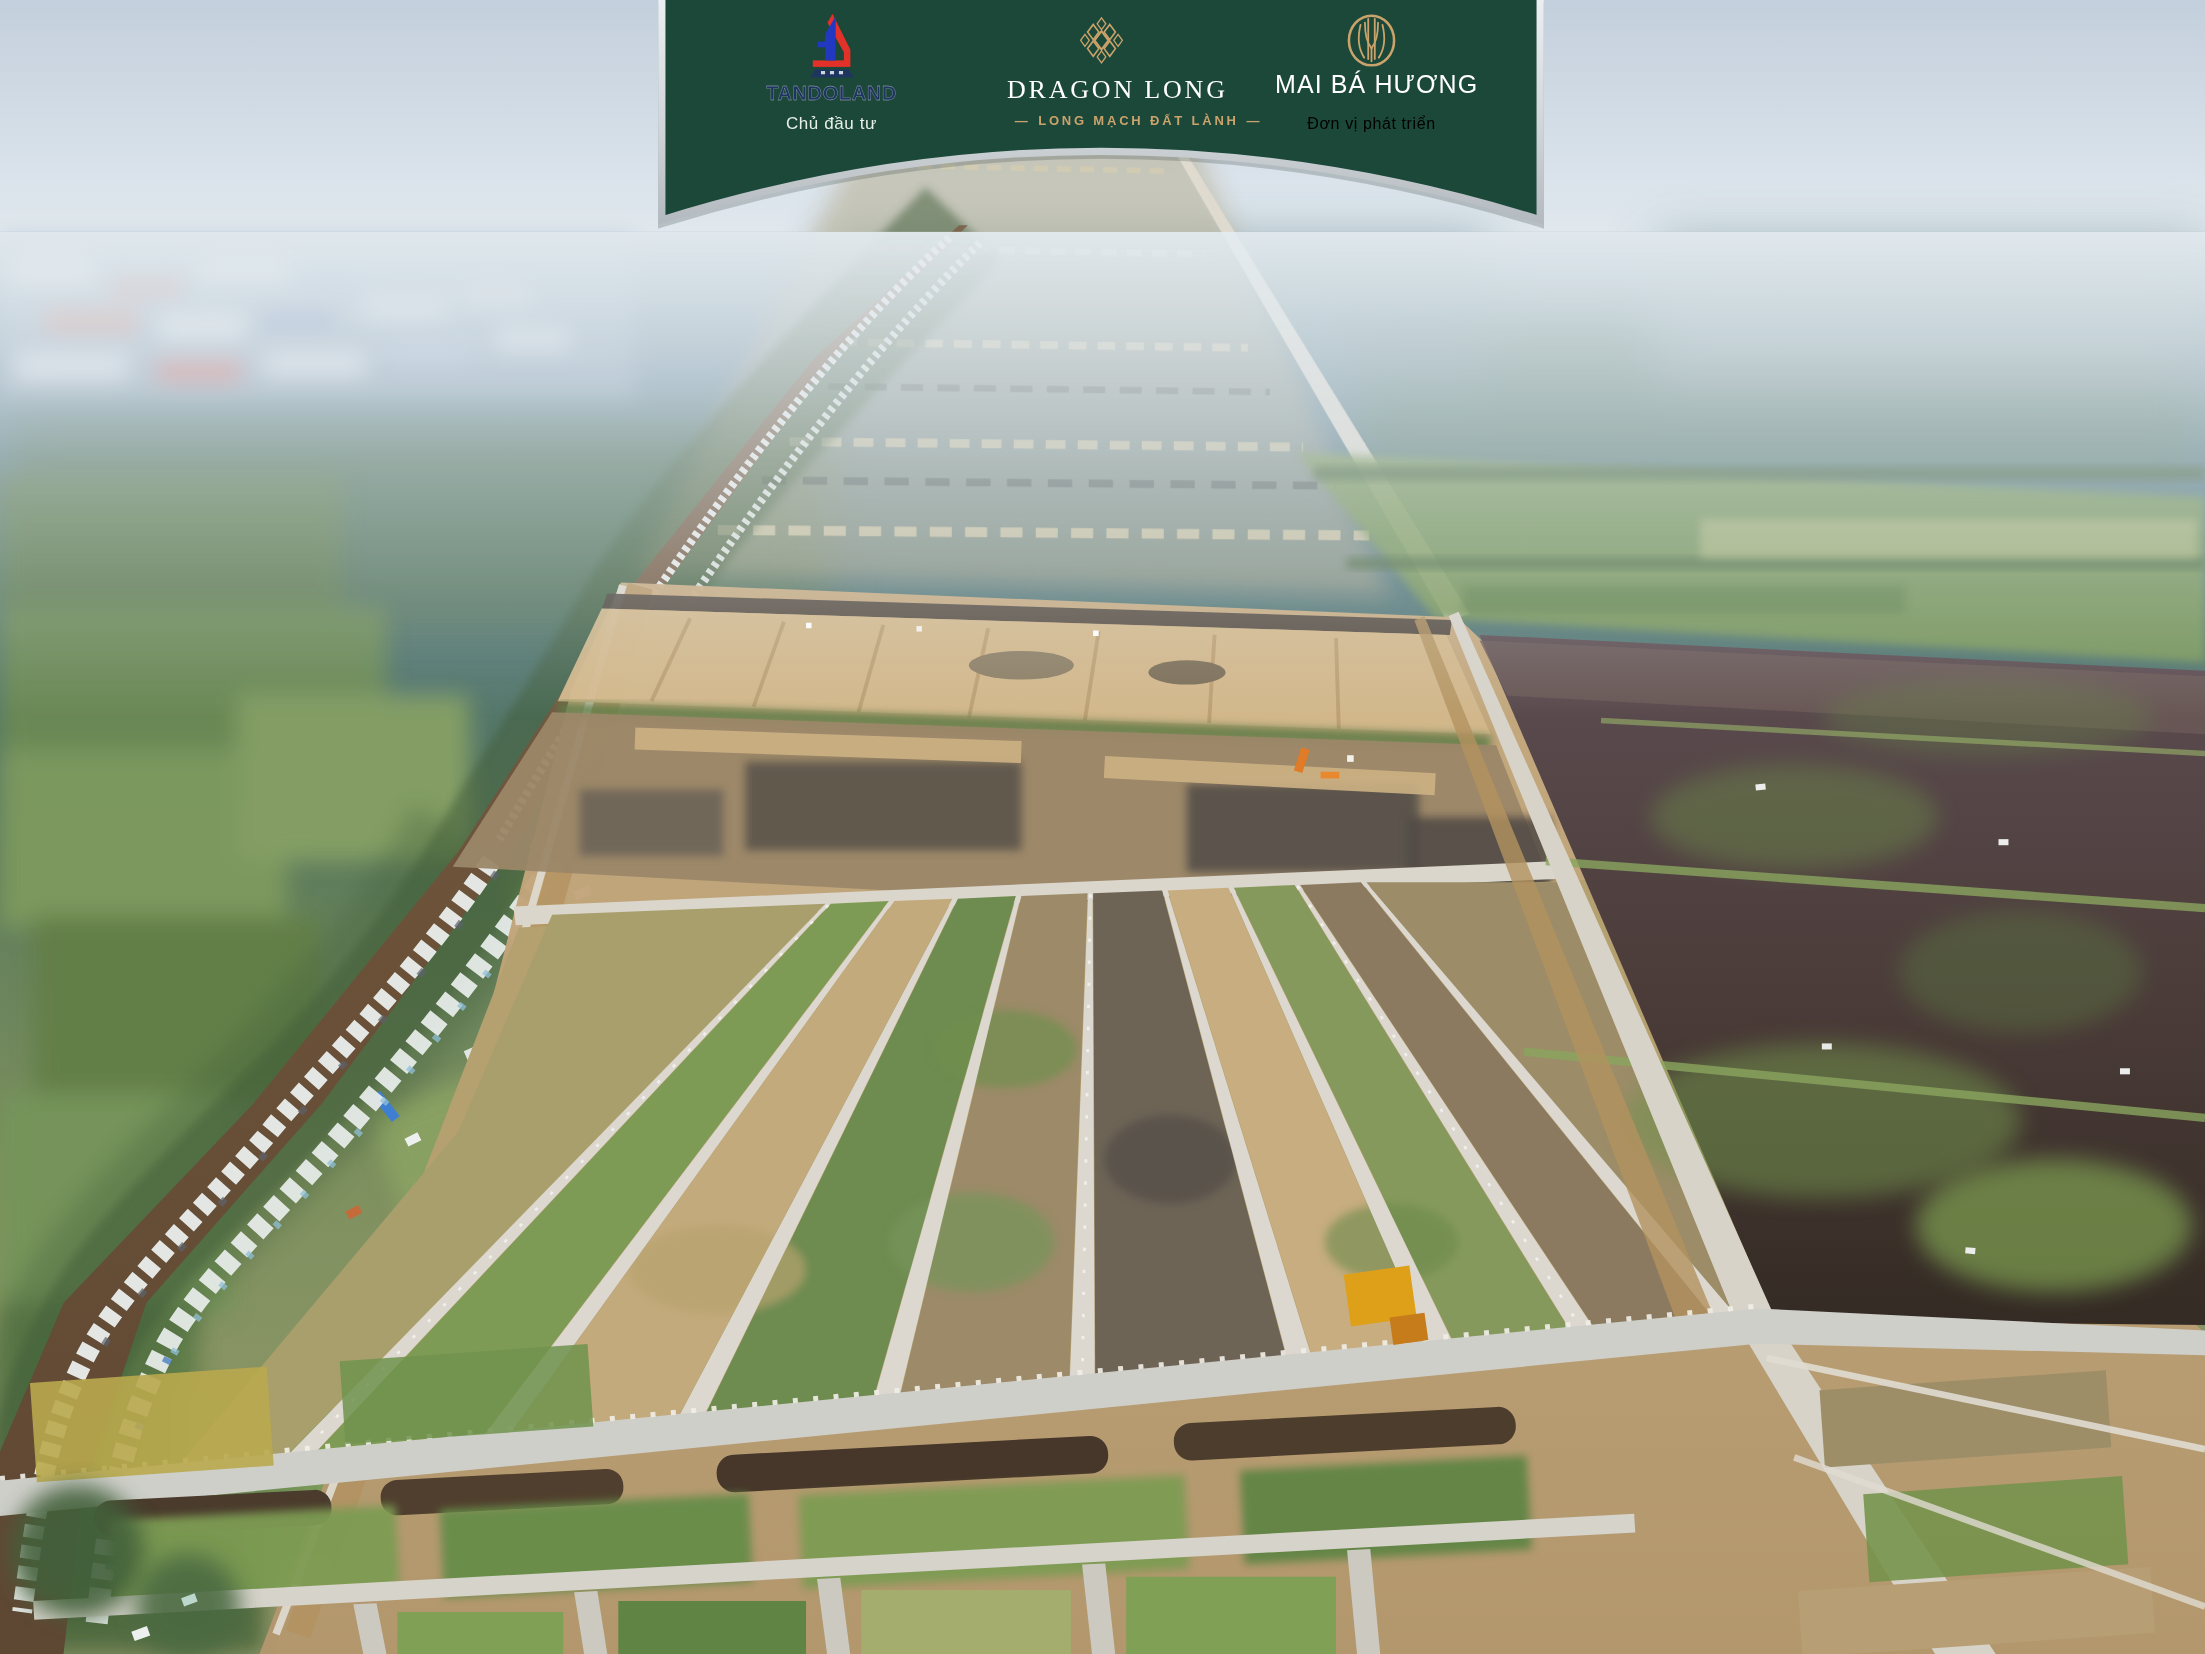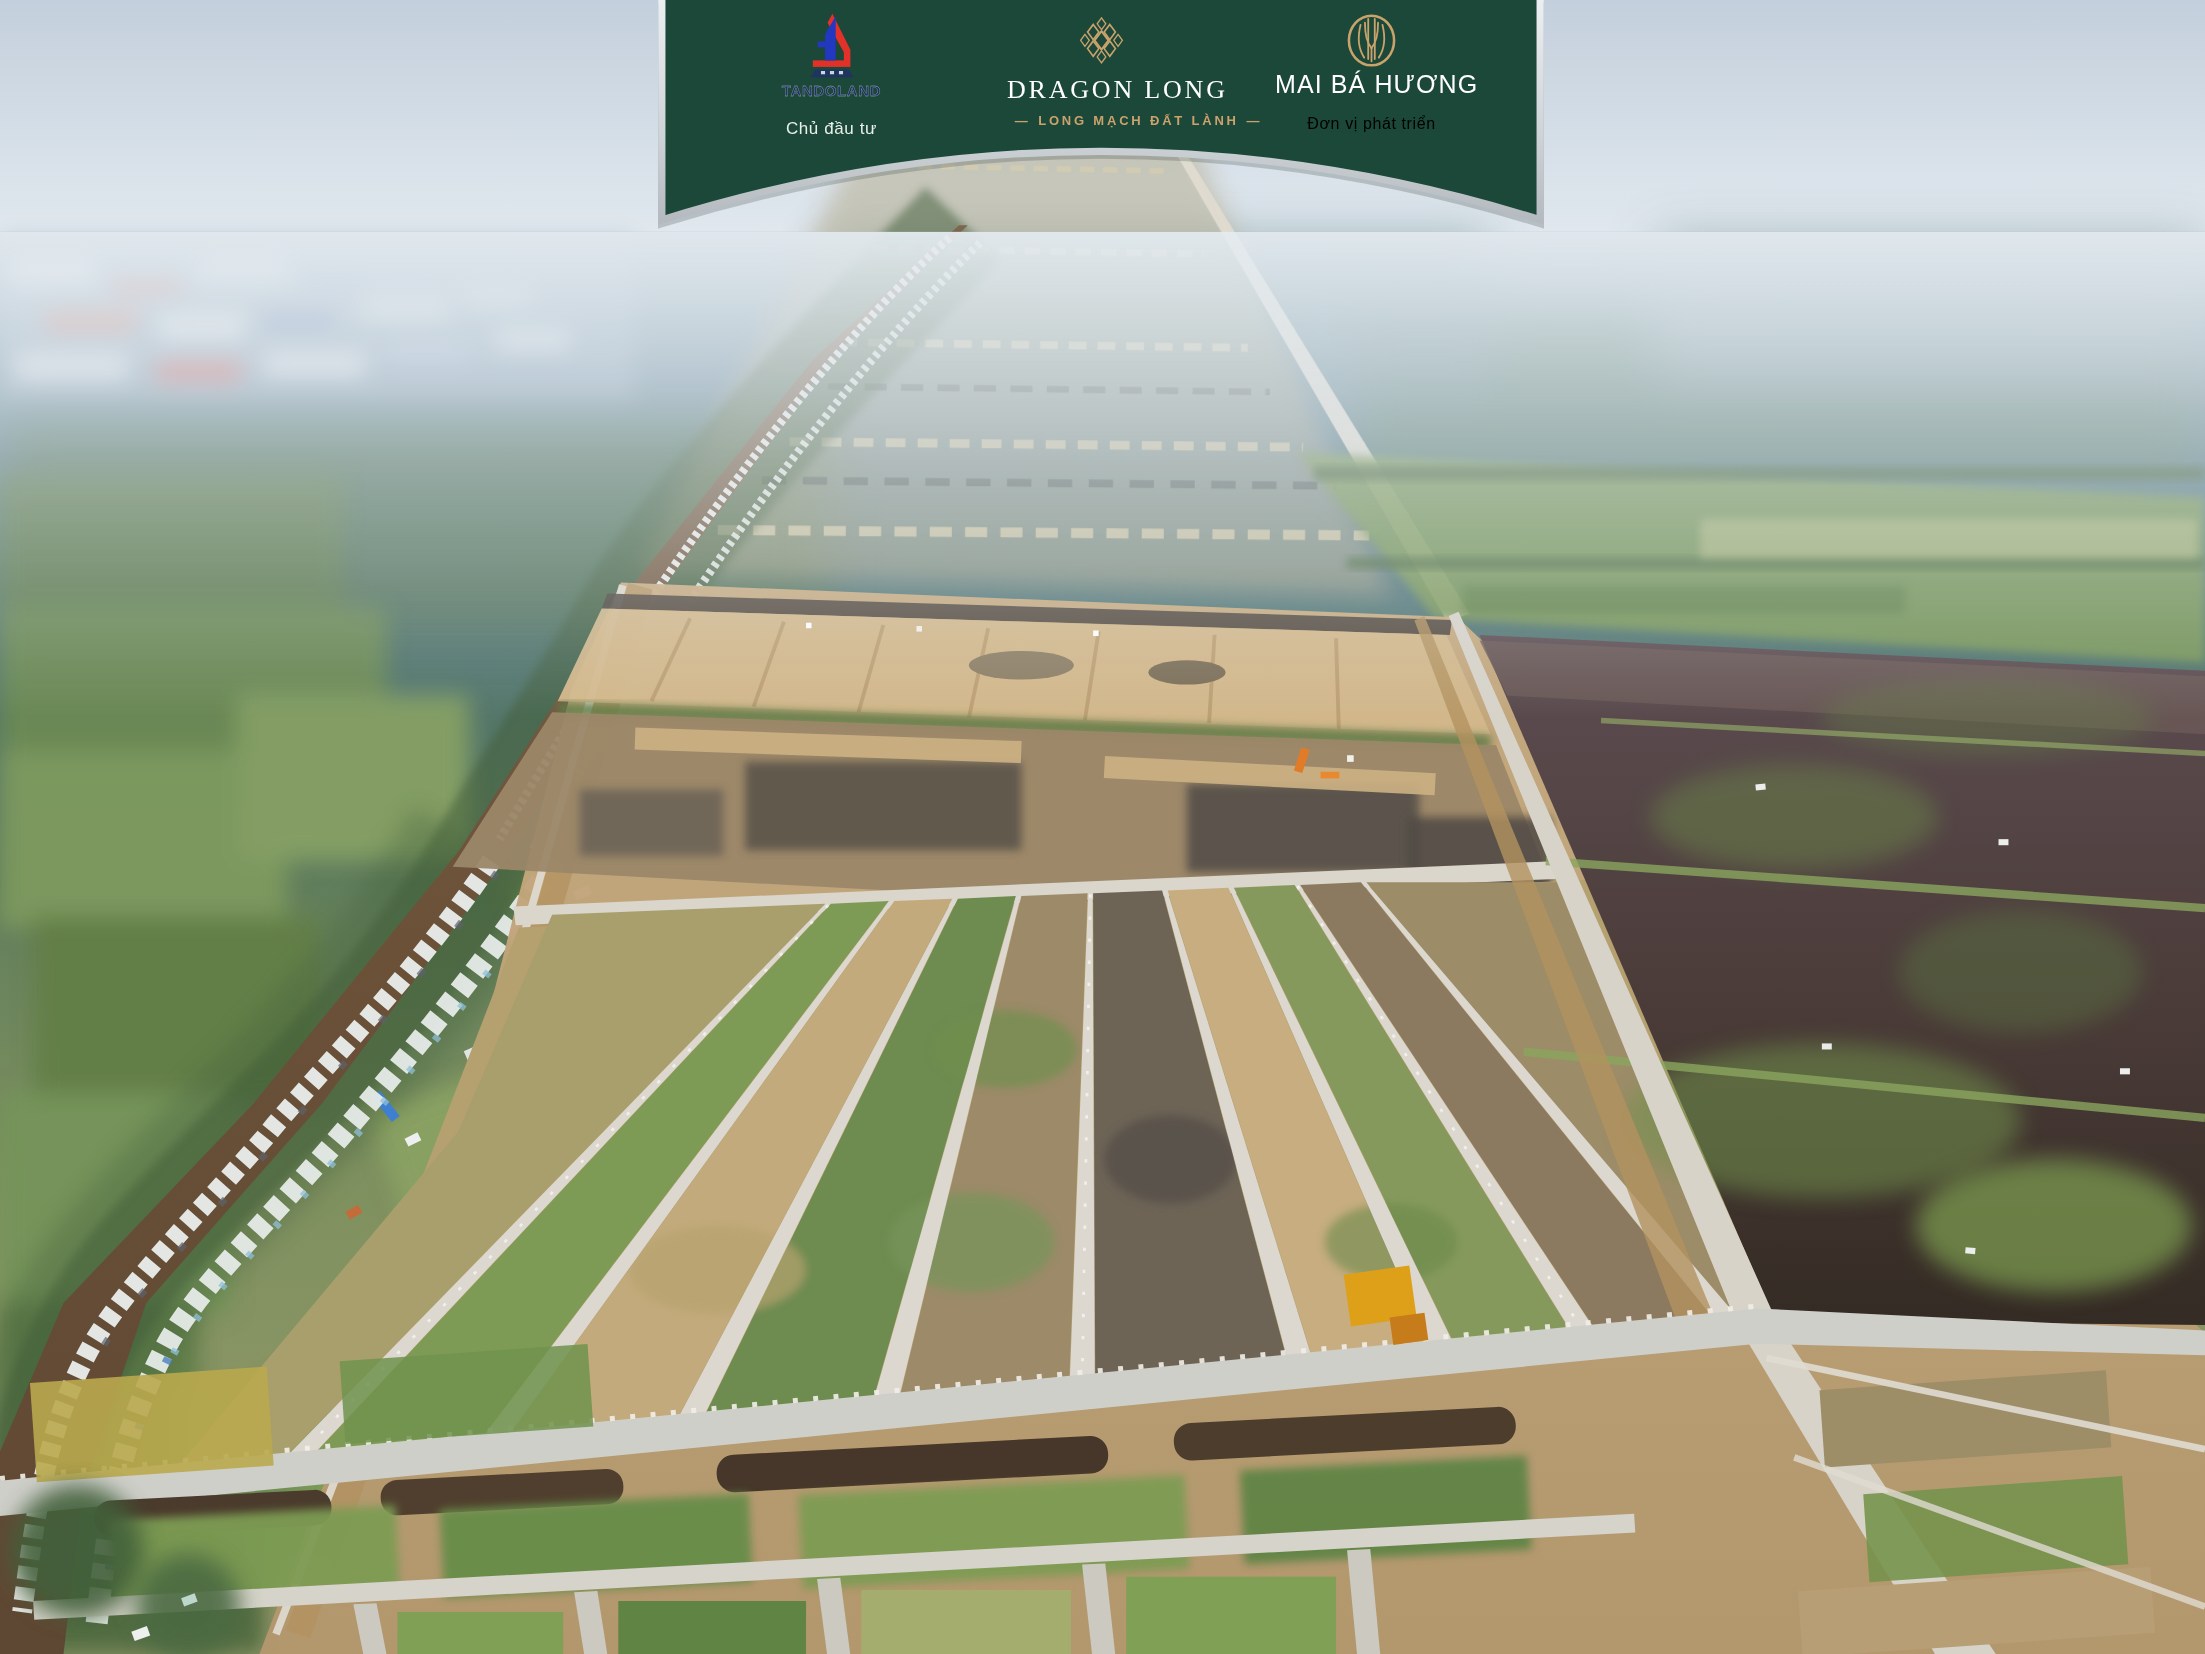--- a/index.html
+++ b/index.html
@@ -8,24 +8,24 @@
   .scene{position:absolute;left:0;top:0;width:100%;height:100%;display:block;}
 
   
   .banner{position:absolute;left:658px;top:0;width:886px;height:243px;}
   .banner-bg{position:absolute;left:0;top:0;width:100%;height:100%;display:block;}
   .logos-row{position:absolute;left:0;top:0;width:100%;height:100%;}
   .logo{position:absolute;text-align:center;color:#fff;}
   .logo-icon{display:block;margin:0 auto;}
 
   .logo-tandoland{left:107px;top:13.3px;width:133px;}
-  .tdl-word{margin-top:2.2px;font-weight:bold;font-size:15px;letter-spacing:0.6px;
+  .tdl-word{margin-top:2.2px;font-weight:bold;font-size:20px;letter-spacing:0.6px;
             color:#1e3560;-webkit-text-stroke:0.3px #aeb9c6;
             font-family:"Liberation Sans","DejaVu Sans",sans-serif;}
-  .tdl-caption{margin-top:20px;font-size:17px;color:#e9efe9;letter-spacing:0.6px;}
+  .tdl-caption{margin-top:9px;font-size:17px;color:#e9efe9;letter-spacing:0.6px;}
 
   .logo-dragoneden{left:349px;top:11px;width:188px;}
   .de-word{margin-top:4.4px;font-family:"Liberation Serif","DejaVu Serif",serif;
            font-size:26px;color:#ffffff;letter-spacing:2.8px;white-space:nowrap;}
   .de-sub{margin-top:7.7px;font-size:13px;font-weight:bold;color:#c9a36b;
           letter-spacing:2.8px;white-space:nowrap;}
   .de-dash{margin:0 7.7px;font-weight:bold;}
 
   .logo-mbh{left:617px;top:13.3px;width:193px;}
   .mbh-word{margin-top:2px;font-family:Liberation Sans, sans-serif;

